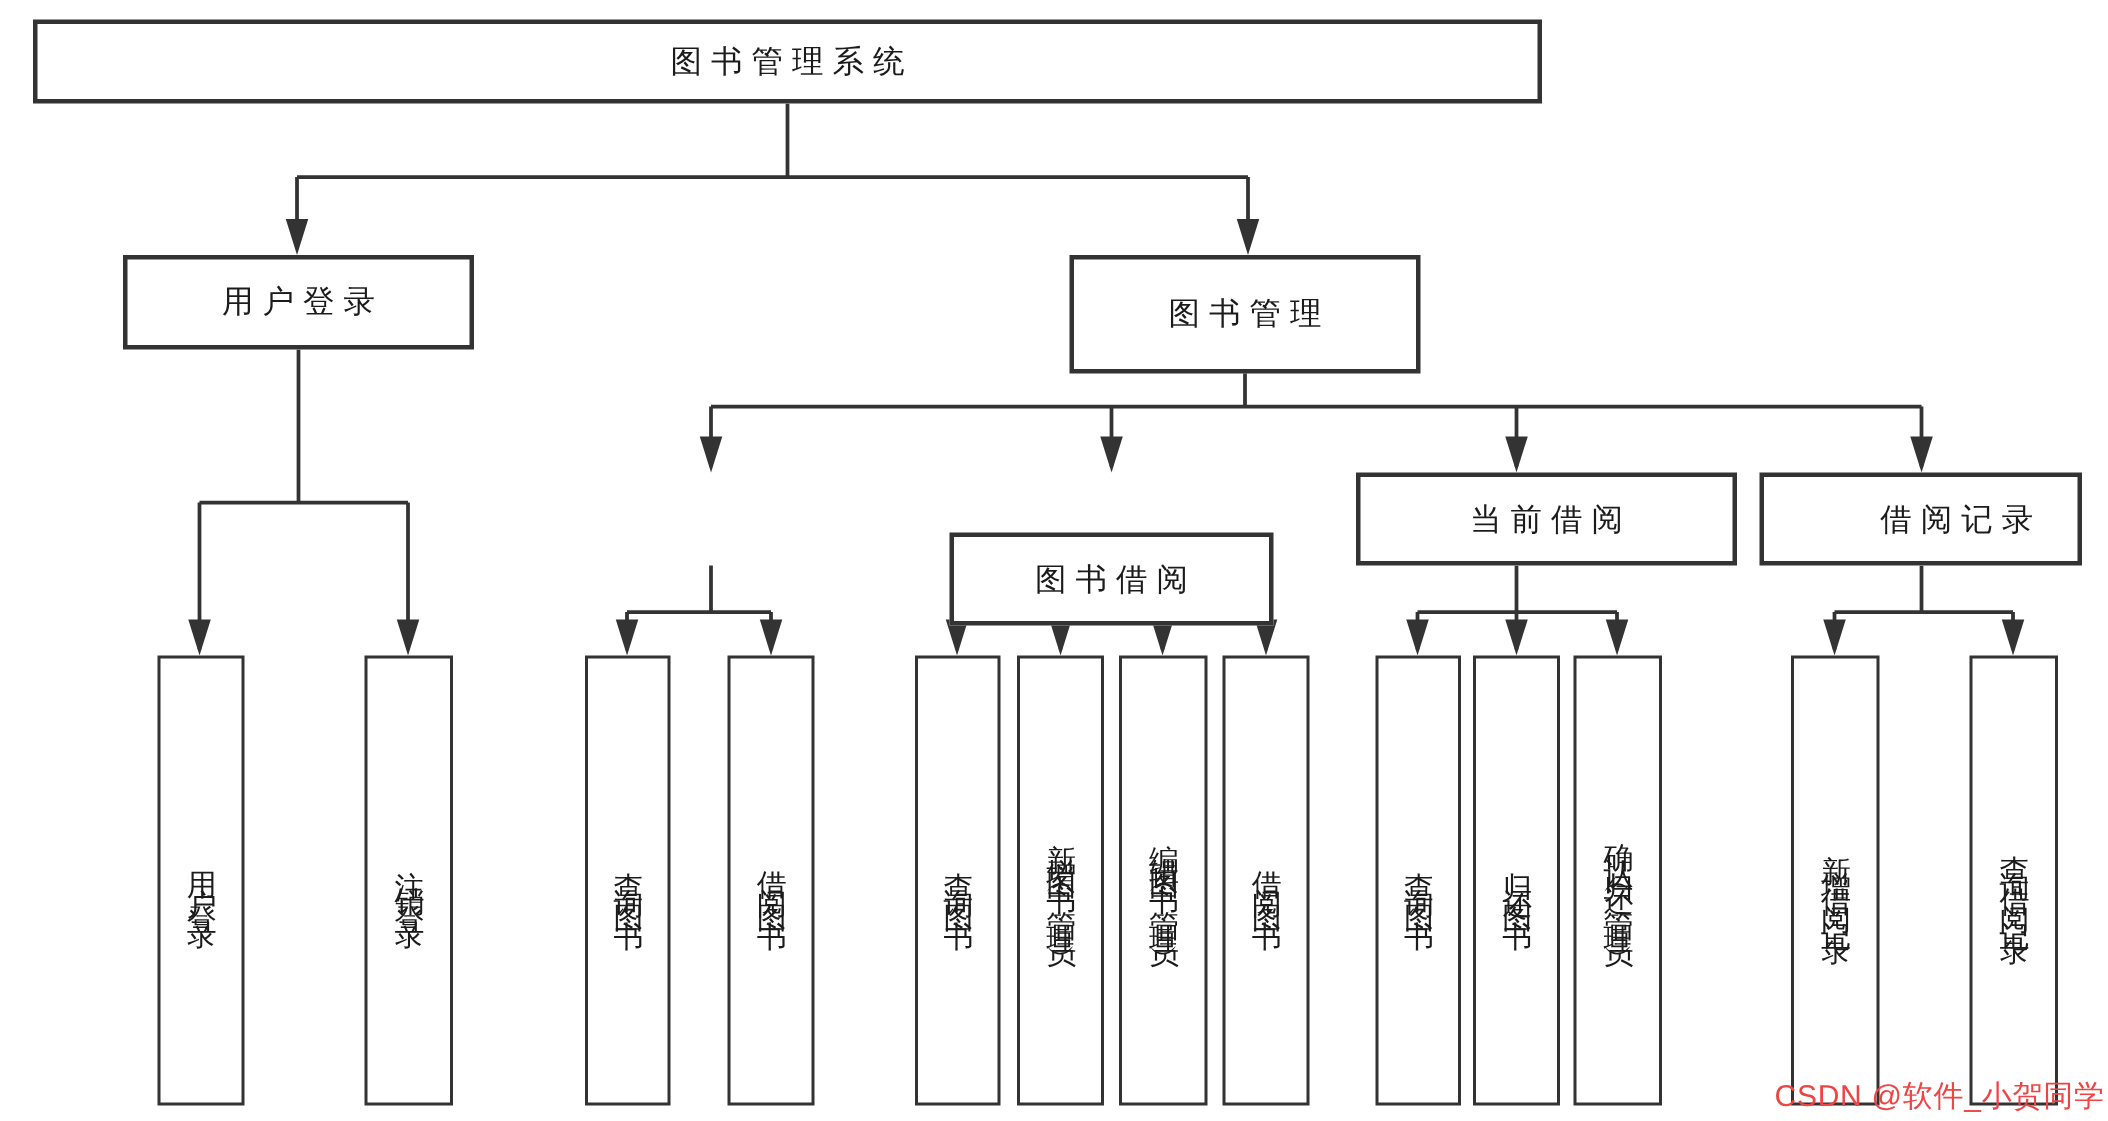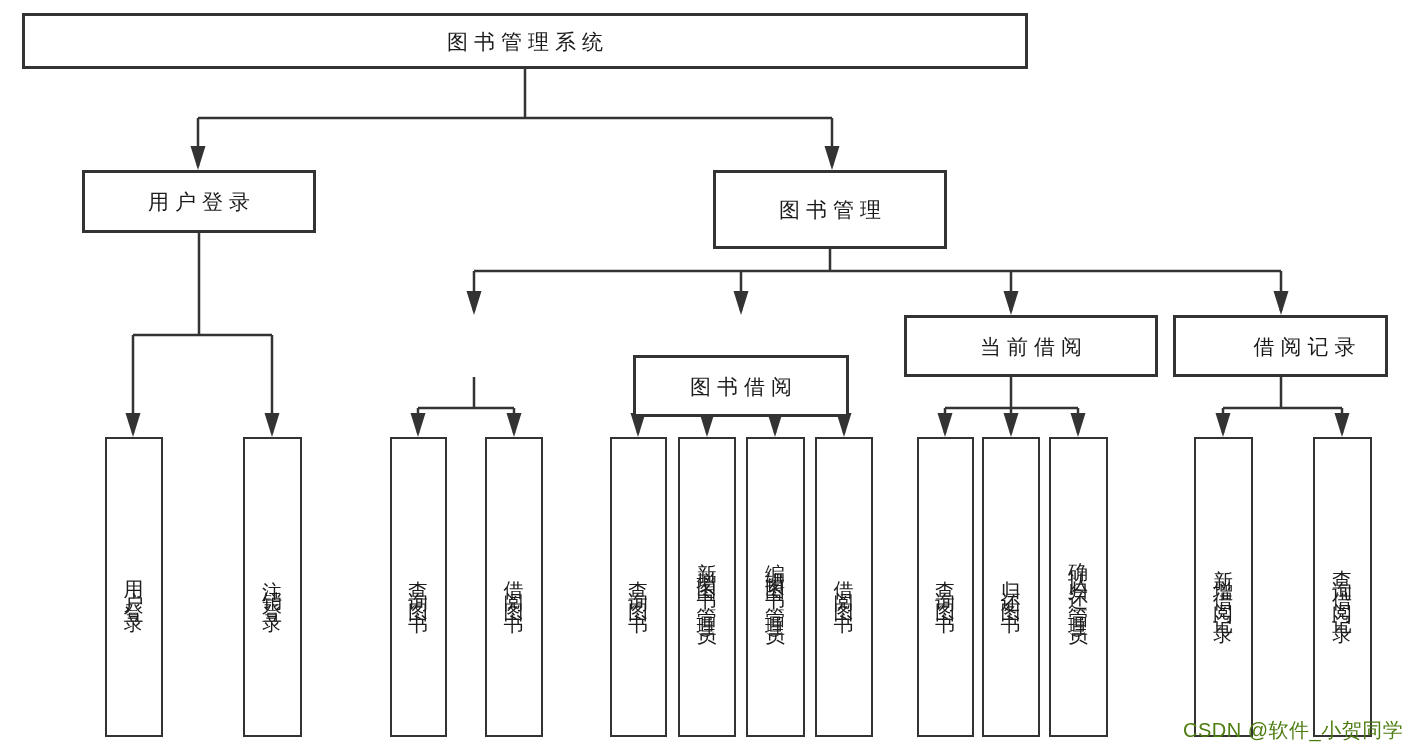--- a/index.html
+++ b/index.html
@@ -48,21 +48,21 @@
     line-height: 1;
     letter-spacing: 11px;
     color: #1b1b1b;
   }
   #watermark {
     position: absolute;
     left: 1183px;
     top: 717px;
     font-size: 20px;
     letter-spacing: 0.5px;
-    color: #4d7c0f;
+    color: #ef4444;
     white-space: nowrap;
   }
   .line {
     stroke: #333333;
     stroke-width: 2.5;
     fill: none;
   }
   .arrow {
     fill: #333333;
     stroke: none;

